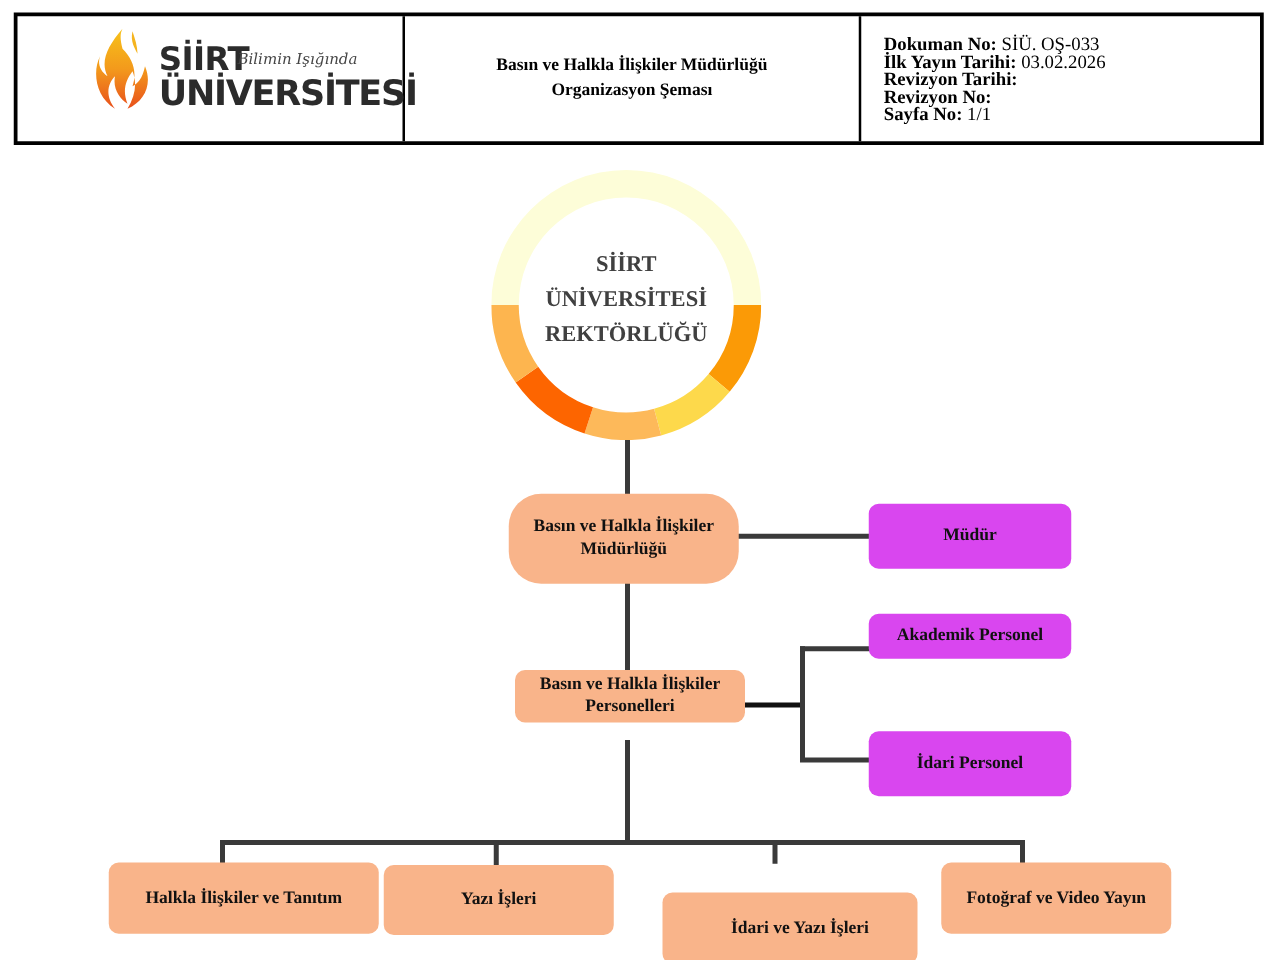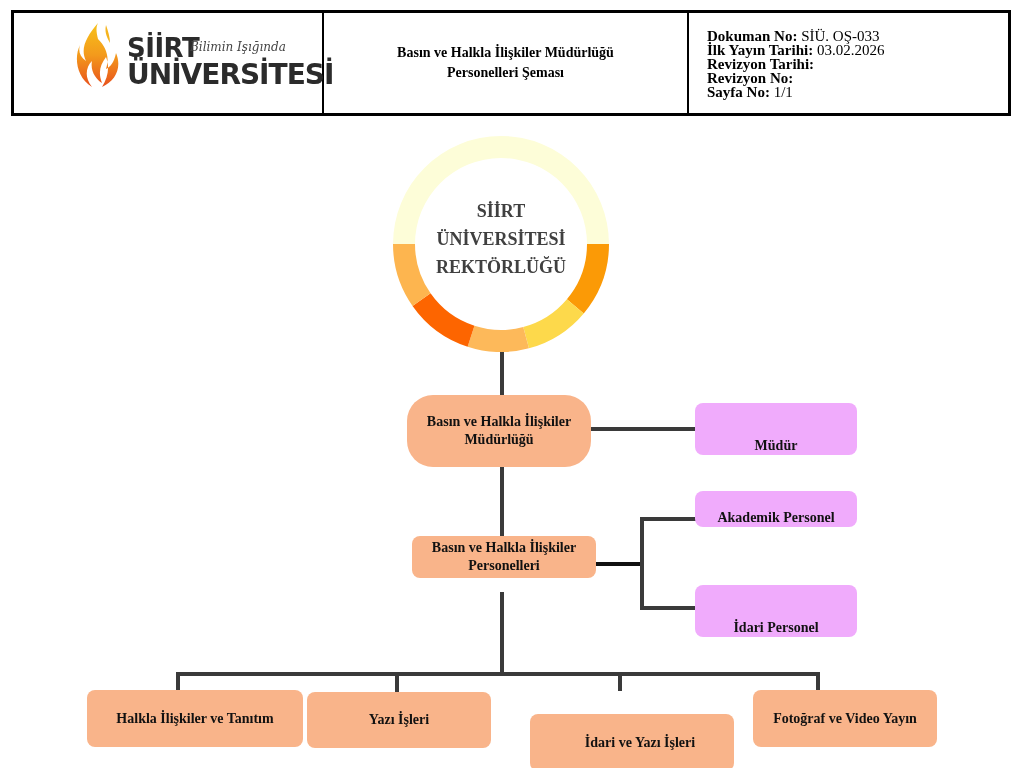--- a/index.html
+++ b/index.html
@@ -14,21 +14,21 @@
   .logo-line1 { position:absolute; left:113px; top:22px; font-family:"DejaVu Sans", sans-serif; font-weight:bold; font-size:26px; color:#2b2b2b; letter-spacing:-0.5px; line-height:26px; }
   .logo-tag { position:absolute; left:176px; top:27px; font-family:"DejaVu Serif", serif; font-style:italic; font-size:12px; color:#444; }
   .logo-line2 { position:absolute; left:113px; top:47px; font-family:"DejaVu Sans", sans-serif; font-weight:bold; font-size:28px; color:#2b2b2b; letter-spacing:-1px; line-height:30px; }
 
   .ring { position:absolute; left:393px; top:136px; width:216px; height:216px; }
   .ring-text { position:absolute; left:393px; top:136px; width:216px; height:216px; display:flex; flex-direction:column; align-items:center; justify-content:center; font-weight:bold; font-size:18px; line-height:28px; color:#404040; text-align:center; padding-bottom:10px; box-sizing:border-box; }
 
   .line { position:absolute; background:#3a3a3a; }
   .box { position:absolute; box-sizing:border-box; display:flex; align-items:center; justify-content:center; text-align:center; font-weight:bold; font-size:14px; line-height:18px; color:#111; border-radius:8px; }
   .peach { background:#f9b48a; }
-  .pink { background:#f0abfc;align-items:flex-end; }
+  .pink { background:#d946ef; }
   .pill { border-radius:26px; }
 </style>
 </head>
 <body>
 
 <div class="hdr">
   <div class="hdr-cell hdr-logo">
     <svg class="logo-flame" viewBox="0 0 48 72">
       <defs>
         <linearGradient id="fg" x1="0" y1="0" x2="0" y2="1">
@@ -39,21 +39,21 @@
       </defs>
       <path d="M22 2 C10 16 4 28 10 40 C4 36 2 30 4 24 C-2 36 0 56 16 66 C8 56 10 46 16 40 C14 50 20 58 26 62 C22 52 24 44 30 36 C34 46 32 56 26 66 C40 60 46 46 40 32 C38 42 34 46 30 48 C34 36 30 26 22 18 C20 10 20 6 22 2 Z" fill="url(#fg)"></path>
       <path d="M30 4 C28 12 32 18 34 22 C34 16 32 10 30 4 Z" fill="#f5b41e"></path>
     </svg>
     <div class="logo-line1">SİİRT</div>
     <div class="logo-tag">Bilimin Işığında</div>
     <div class="logo-line2">ÜNİVERSİTESİ</div>
   </div>
   <div class="hdr-cell hdr-title">
     <div>Basın ve Halkla İlişkiler Müdürlüğü</div>
-    <div>Personelleri Şeması</div>
+    <div>Organizasyon Şeması</div>
   </div>
   <div class="hdr-cell hdr-meta">
     <div><b>Dokuman No:</b> <span>SİÜ. OŞ-033</span></div>
     <div><b>İlk Yayın Tarihi:</b> <span>03.02.2026</span></div>
     <div><b>Revizyon Tarihi:</b> <span></span></div>
     <div><b>Revizyon No:</b> <span></span></div>
     <div><b>Sayfa No:</b> <span>1/1</span></div>
   </div>
 </div>
 

